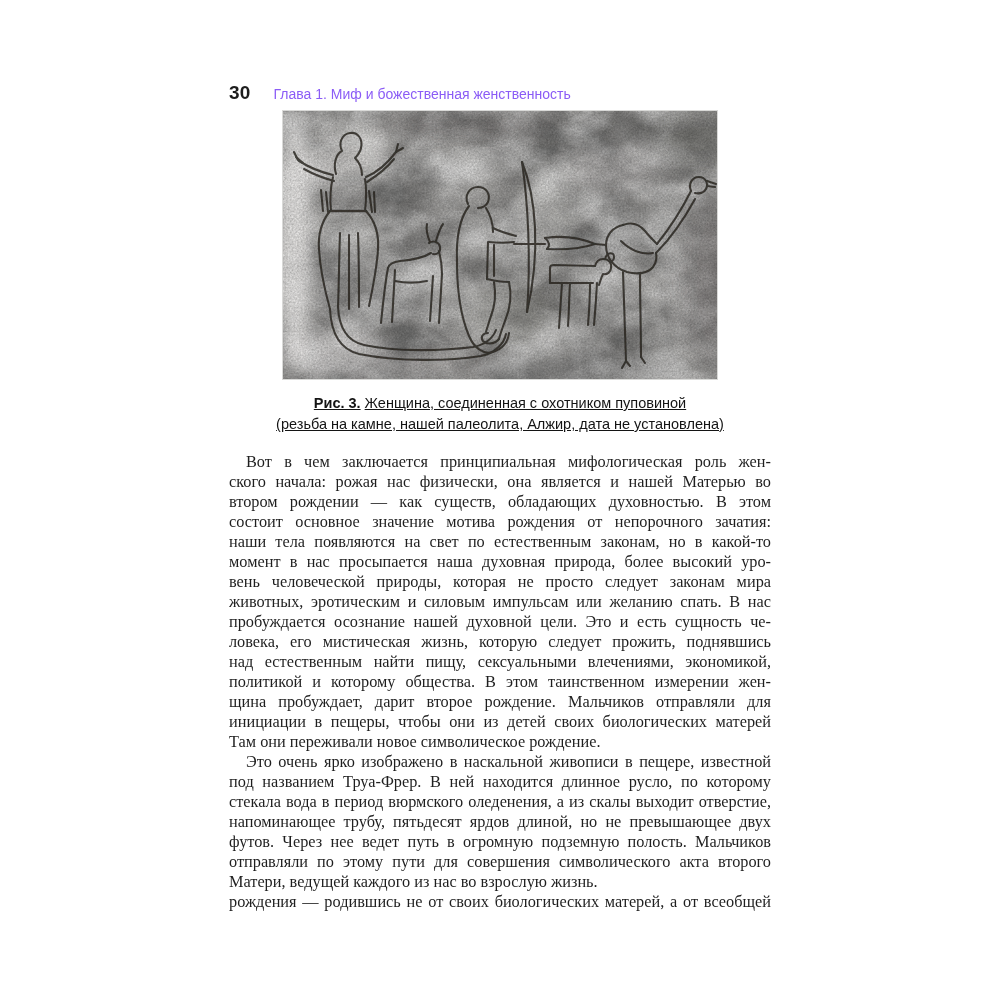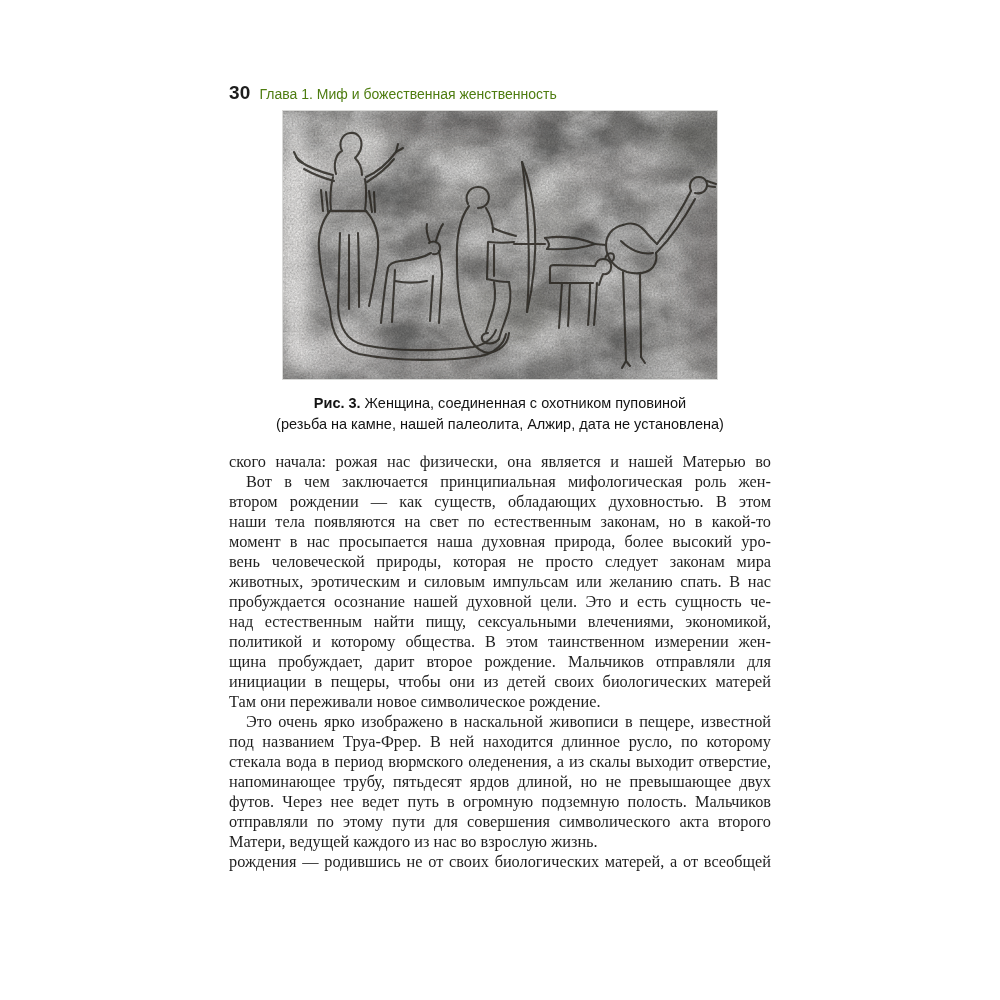--- a/index.html
+++ b/index.html
@@ -8,41 +8,42 @@
     background: #ffffff;
     font-family: "Liberation Serif", serif;
     overflow: hidden;
     position: relative;
   }
   .page { position: relative; width: 1000px; height: 1000px; background:#ffffff; }
 
   
   .runhead {
     position: absolute; left: 229px; top: 82px; width: 542px;
-    display: flex; align-items: baseline; gap: 9px;
+    display: flex; align-items: baseline; gap: 23px;
     font-family: "Liberation Sans", sans-serif;
     color: #222;
   }
   .pagenum { font-size: 19px; font-weight: 700; letter-spacing: 0.2px; color:#1d1d1d; }
-  .chapter { font-size: 14px; color: #4d7c0f; }
+  .chapter { font-size: 14px; color: #8b5cf6; }
 
   
   figure { position: absolute; left: 229px; top: 111px; width: 542px; margin: 0; }
   .art {
     width: 434px; height: 268px; margin: 0 auto;
     outline: 1px solid #d9d9d7;
     background: #b2b1af;
   }
   .art svg { display: block; width: 434px; height: 268px; }
   figcaption {
     margin-top: 14px;
     text-align: center;
     font-family: "Liberation Sans", sans-serif;
     font-size: 14.5px; line-height: 21px;
     color: #141414;
+    text-decoration: underline;
   }
   figcaption b { font-weight: 700; margin-right: 4px; }
 
   
   main {
     position: absolute; left: 229px; top: 452px; width: 542px;
     font-size: 16.3px; line-height: 20px;
     color: #1f1f1f;
   }
   .line { height: 20px; overflow: hidden; text-align: justify; text-align-last: justify; }
@@ -203,28 +204,30 @@
         </g>
       </svg>
     </div>
     <figcaption>
       <div><b>Рис. 3.</b><span>Женщина, соединенная с охотником пуповиной</span></div>
       <div>(резьба на камне, нашей палеолита, Алжир, дата не установлена)</div>
     </figcaption>
   </figure>
 
   <main>
+      <div class="line indent">Вот в чем заключается принципиальная мифологическая роль жен-</div>
       <div class="line">ского начала: рожая нас физически, она является и нашей Матерью во</div>
-      <div class="line indent">Вот в чем заключается принципиальная мифологическая роль жен-</div>
       <div class="line">втором рождении — как существ, обладающих духовностью. В этом</div>
+      <div class="line">состоит основное значение мотива рождения от непорочного зачатия:</div>
       <div class="line">наши тела появляются на свет по естественным законам, но в какой-то</div>
       <div class="line">момент в нас просыпается наша духовная природа, более высокий уро-</div>
       <div class="line">вень человеческой природы, которая не просто следует законам мира</div>
       <div class="line">животных, эротическим и силовым импульсам или желанию спать. В нас</div>
       <div class="line">пробуждается осознание нашей духовной цели. Это и есть сущность че-</div>
+      <div class="line">ловека, его мистическая жизнь, которую следует прожить, поднявшись</div>
       <div class="line">над естественным найти пищу, сексуальными влечениями, экономикой,</div>
       <div class="line">политикой и которому общества. В этом таинственном измерении жен-</div>
       <div class="line">щина пробуждает, дарит второе рождение. Мальчиков отправляли для</div>
       <div class="line">инициации в пещеры, чтобы они из детей своих биологических матерей</div>
       <div class="line lastline">Там они переживали новое символическое рождение.</div>
       <div class="line indent">Это очень ярко изображено в наскальной живописи в пещере, известной</div>
       <div class="line">под названием Труа-Фрер. В ней находится длинное русло, по которому</div>
       <div class="line">стекала вода в период вюрмского оледенения, а из скалы выходит отверстие,</div>
       <div class="line">напоминающее трубу, пятьдесят ярдов длиной, но не превышающее двух</div>
       <div class="line">футов. Через нее ведет путь в огромную подземную полость. Мальчиков</div>

